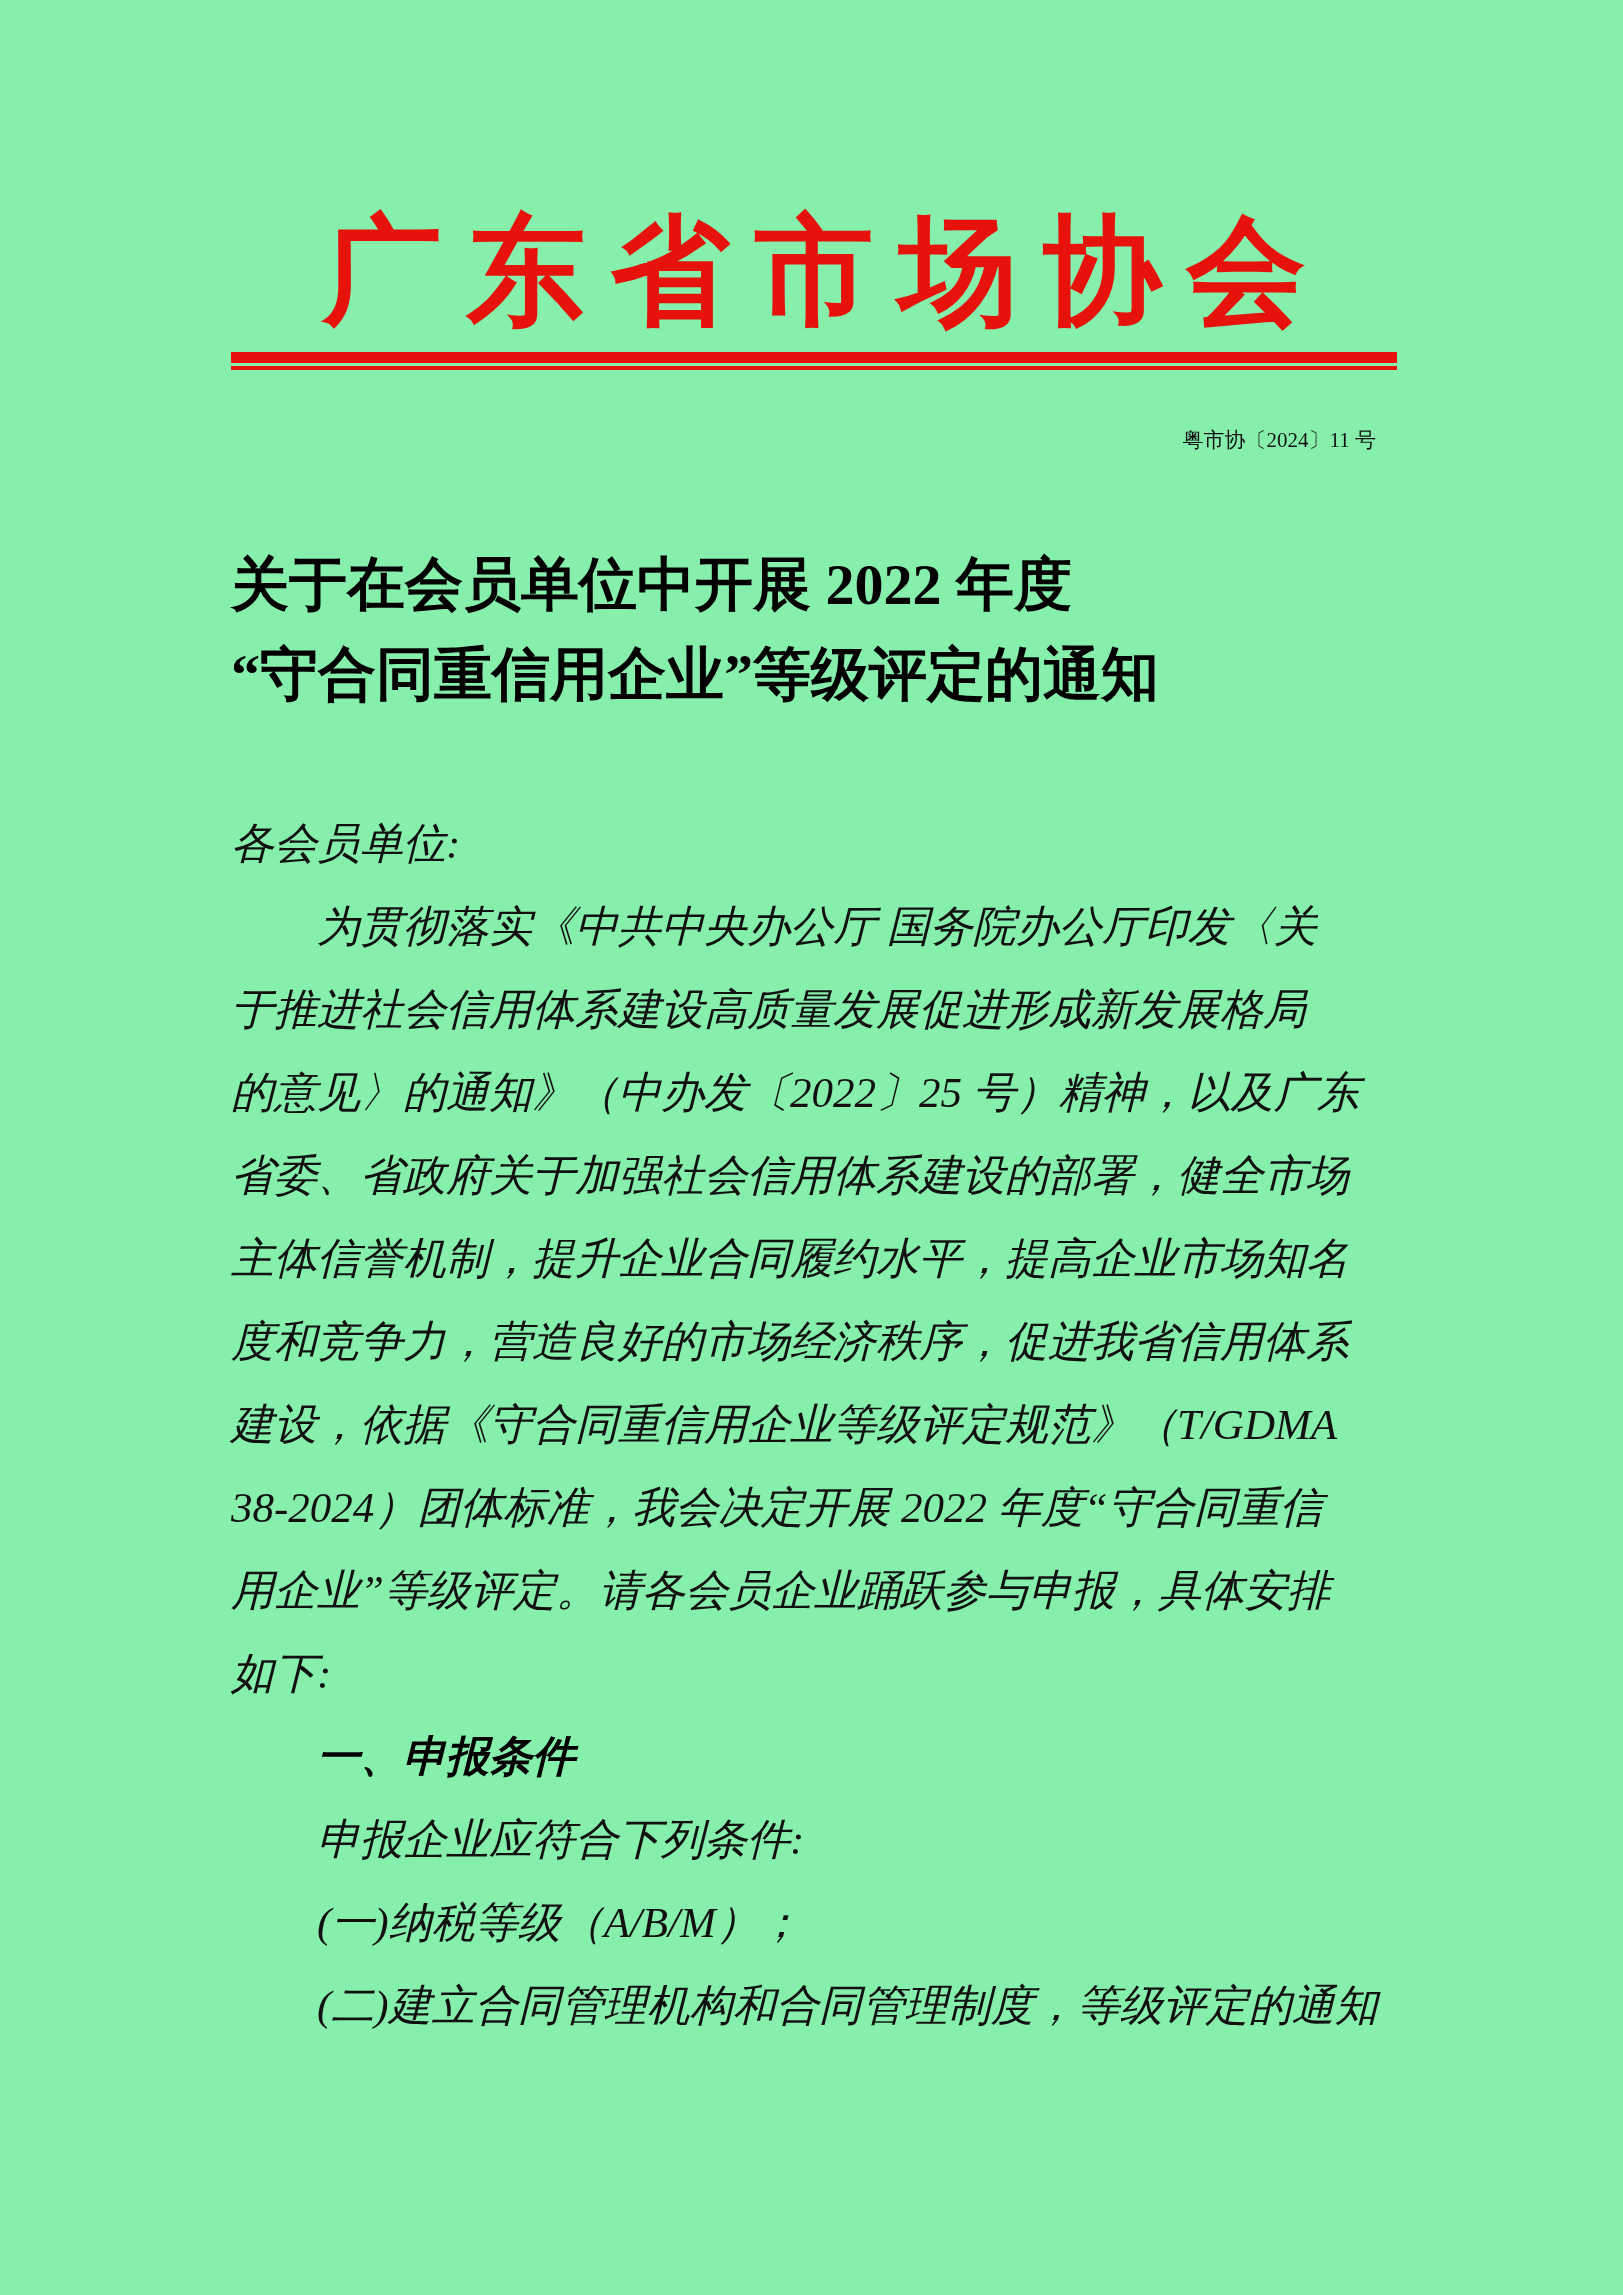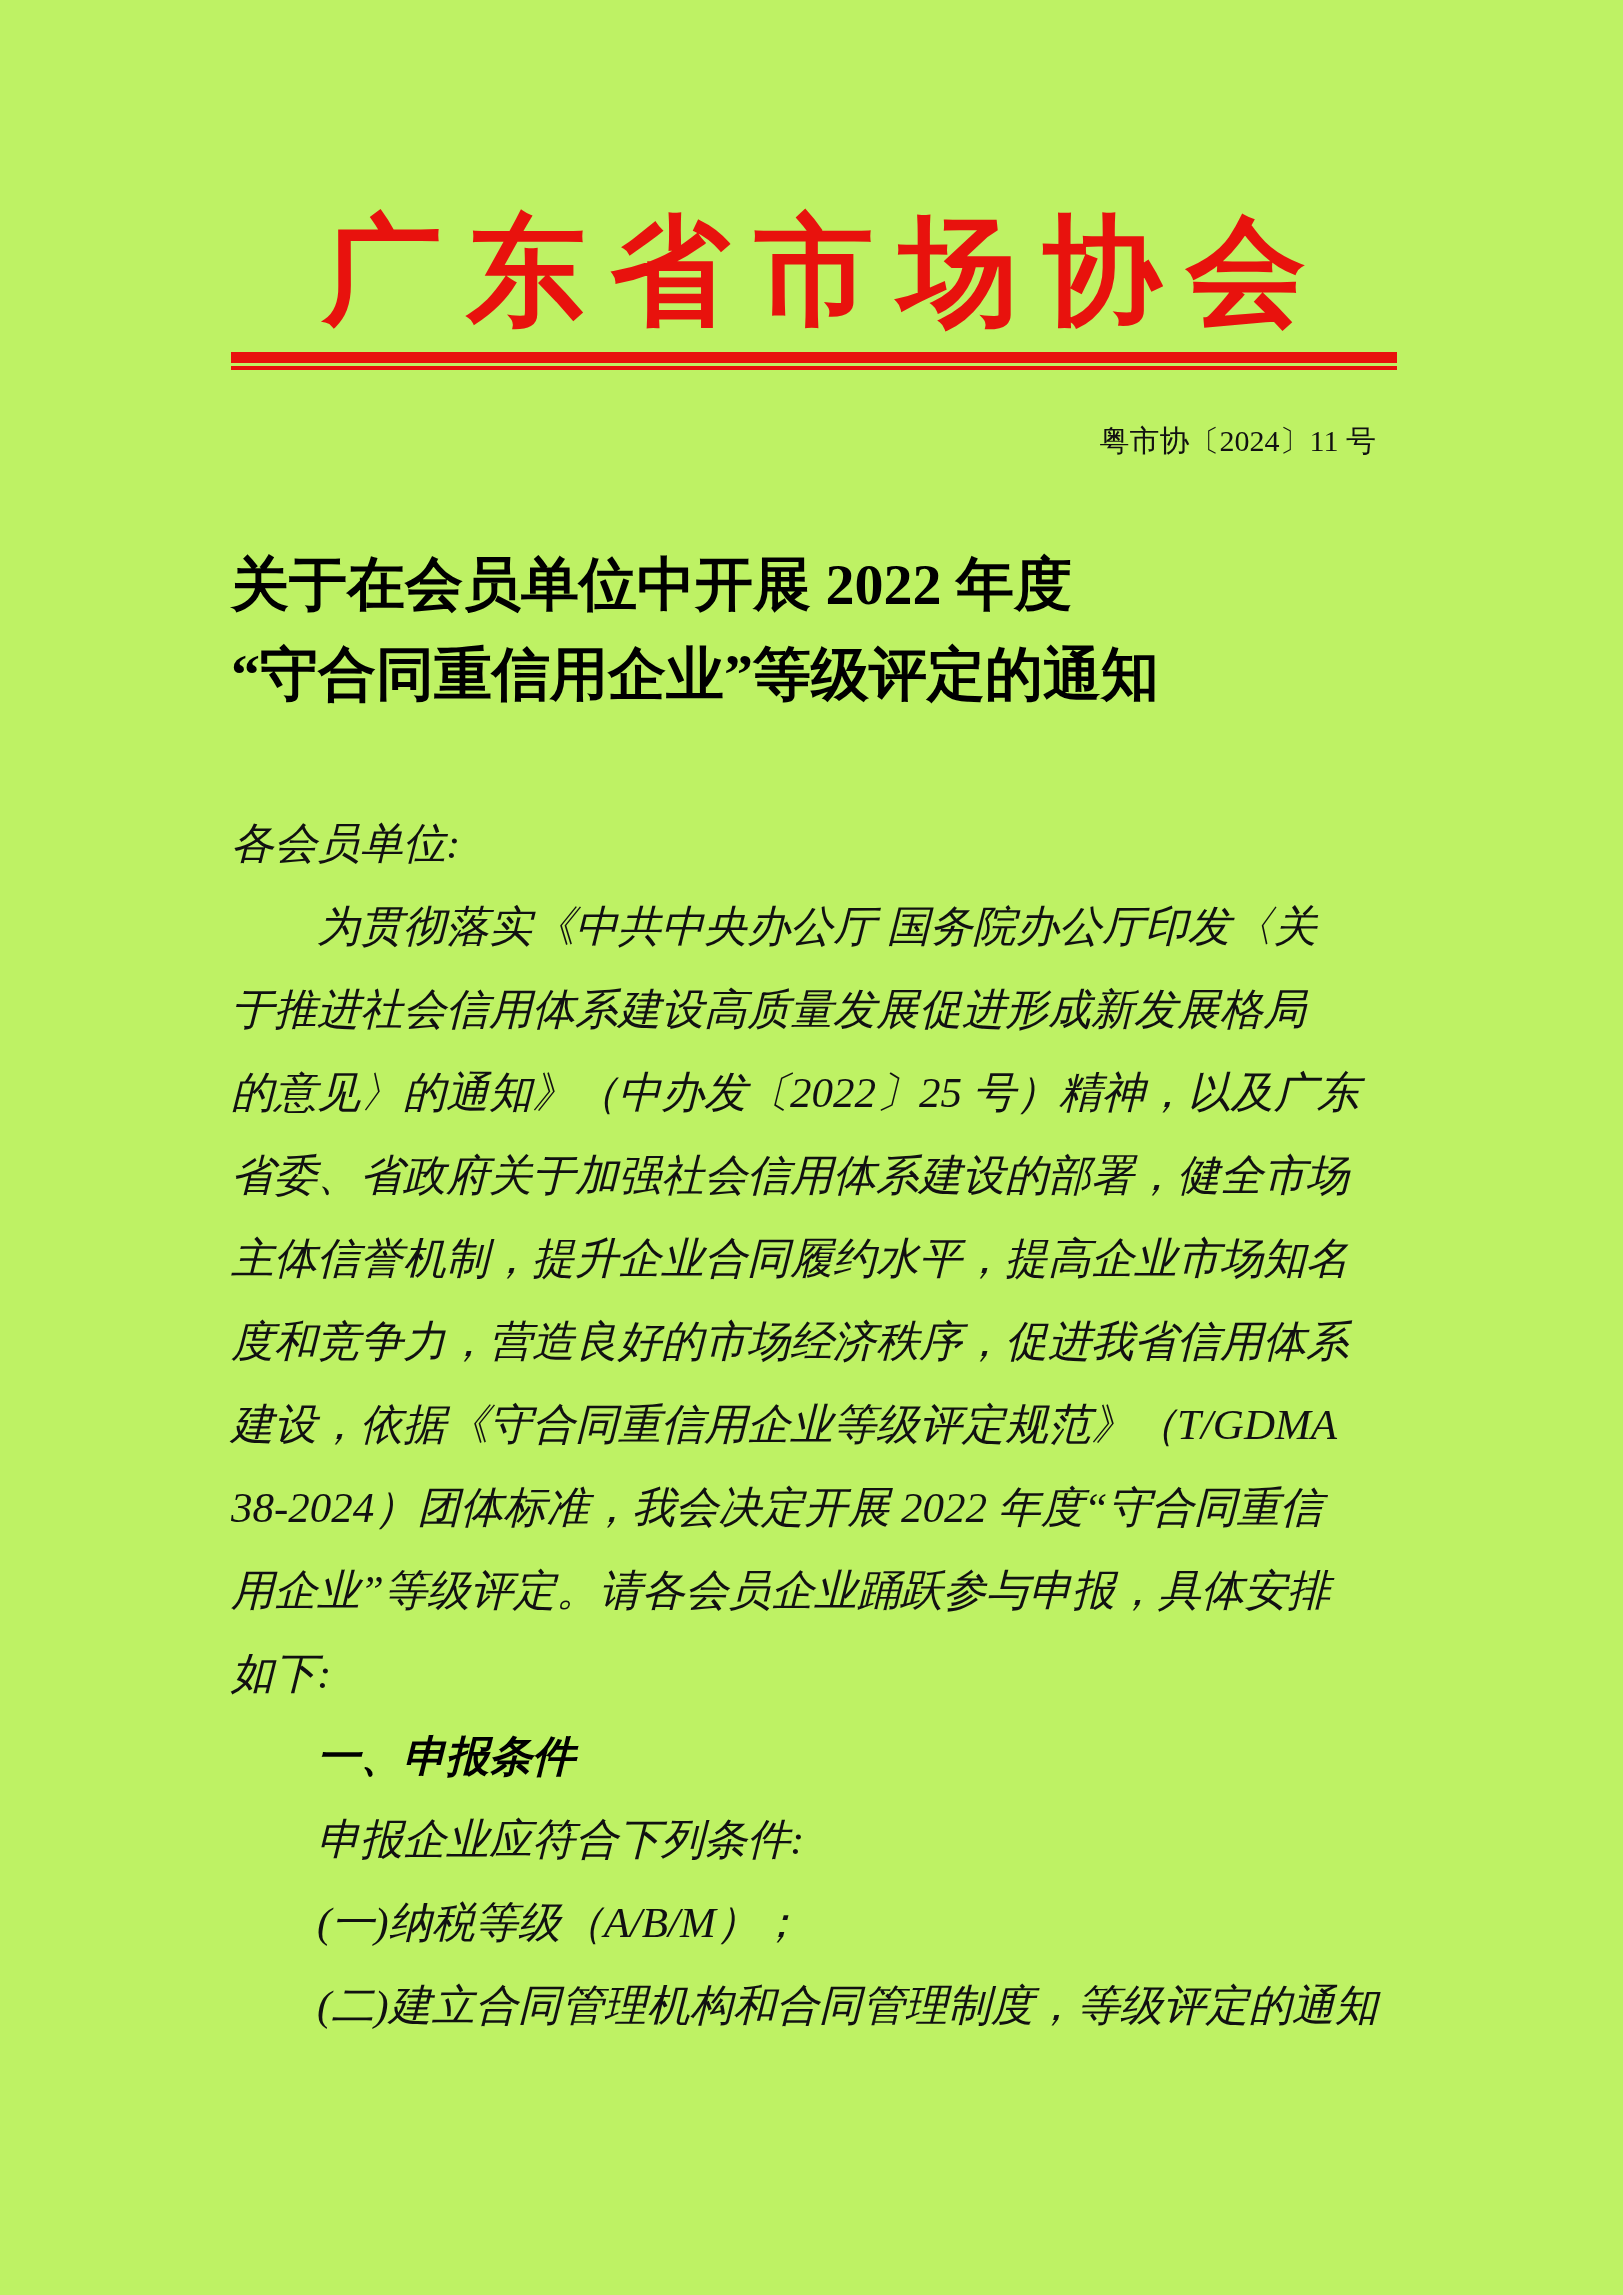--- a/index.html
+++ b/index.html
@@ -1,21 +1,21 @@
 <!DOCTYPE html>
 <html style="font-size:10.5px"><head>
 <meta charset="utf-8">
 <style>
   html, body { margin: 0; padding: 0; background: #888; }
   .page {
     position: relative;
     width: 1623px;
     height: 2295px;
     margin: 0 auto;
-    background: #bef264;
+    background: #86efac;
     box-sizing: border-box;
     padding: 0 226px 0 231px;
     overflow: hidden;
     font-family: "Liberation Serif", "DejaVu Serif", serif;
     color: #1a1a1a;
   }
   .org-name {
     margin-top: 213px;
     font-size: 119px;
     line-height: 119px;
@@ -24,21 +24,21 @@
     color: #e8120d;
     letter-spacing: 25px;
     padding-left: 25px;
     white-space: nowrap;
   }
   .rule { background: #e8120d; }
   .rule.thick { margin-top: 20px; height: 10.5px; }
   .rule.thin  { margin-top: 3.3px;  height: 4.6px;  }
   .doc-number {
     margin-top: 55px;
-    font-size: 30px;
+    font-size: 21px;
     line-height: 31px;
     text-align: right;
     padding-right: 21px;
     color: #111;
   }
   .title {
     margin: 84px 0 0 0;
     font-size: 58px;
     line-height: 90px;
     font-weight: bold;

